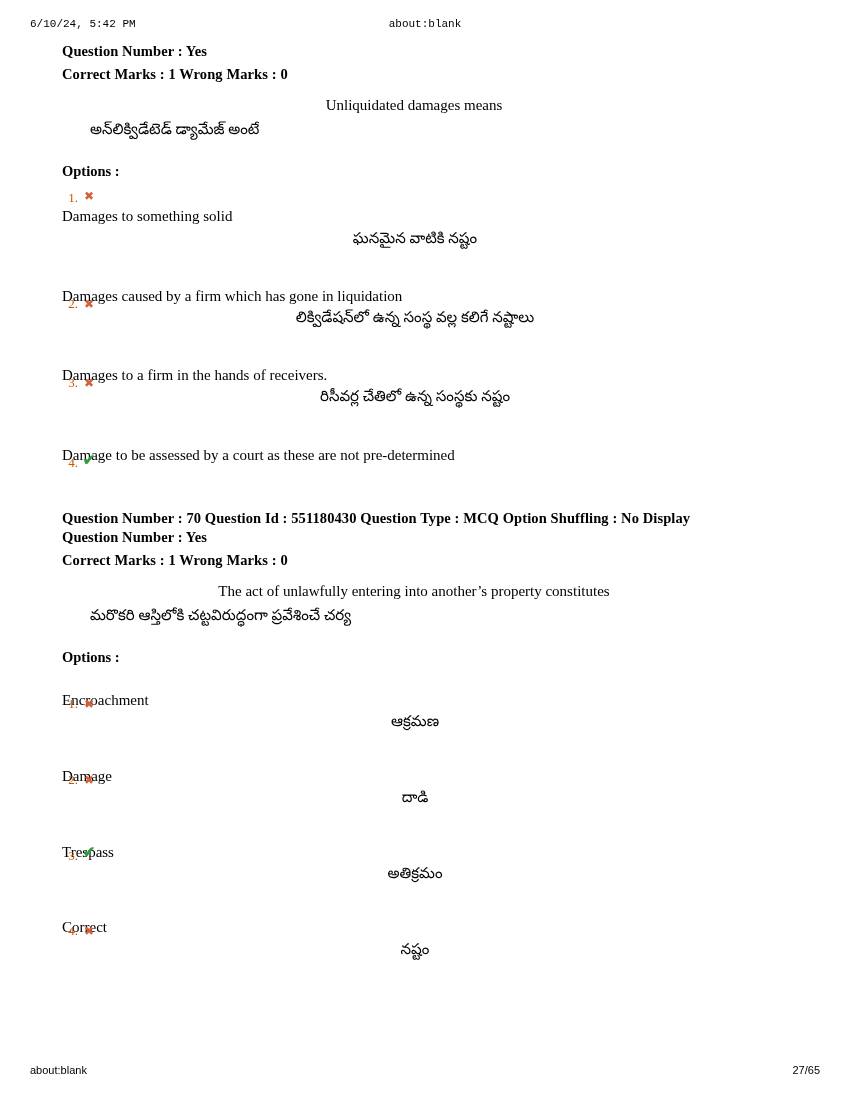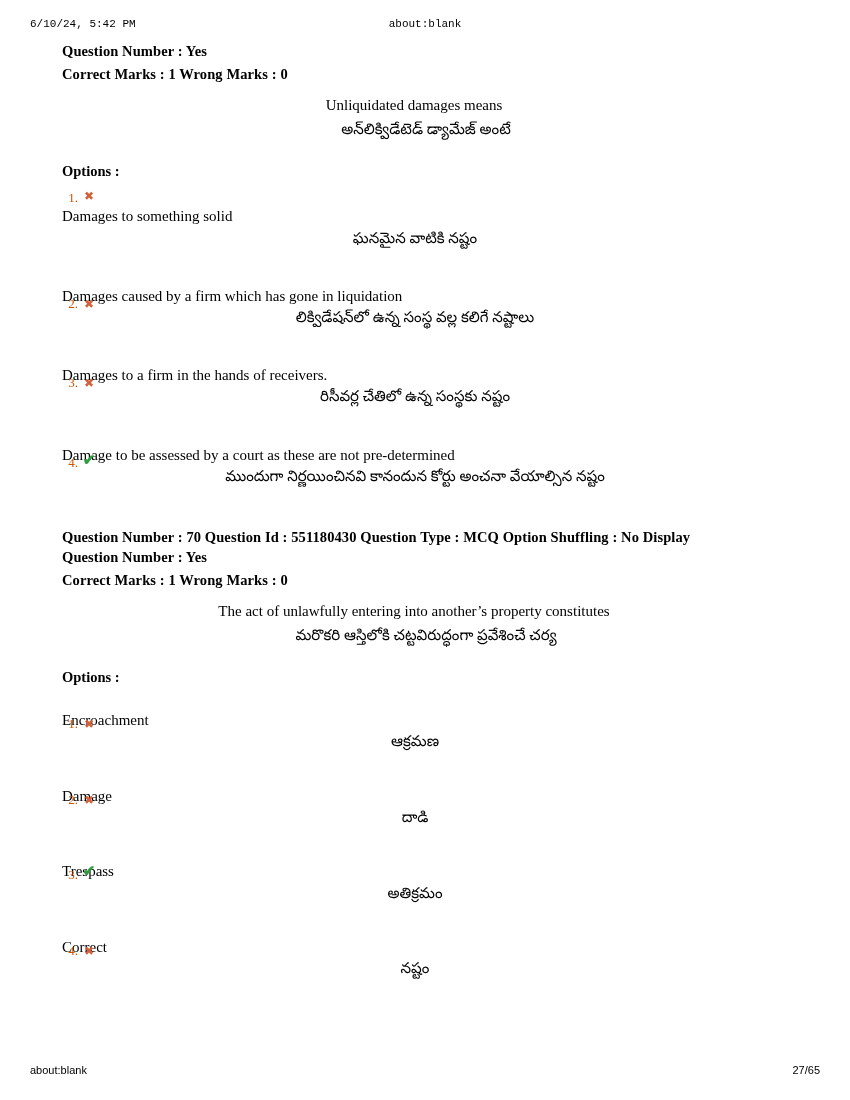--- a/index.html
+++ b/index.html
@@ -92,21 +92,20 @@
     margin-top: 13px;
     margin-left: 4px;
     line-height: 1.2;
     text-align: center;
   }
   .q-text-te {
     font-size: 15px;
     margin-top: 5px;
     margin-left: 28px;
     line-height: 1.35;
-    text-align: center;
   }
   .options-label {
     font-size: 14.5px;
     font-weight: bold;
     margin-top: 24px;
   }
   .option-row {
     position: relative;
     min-height: 38px;
     margin-top: 10px;
@@ -199,21 +198,20 @@
           <span class="opt-en" style="display:block">Damages to a firm in the hands of receivers.</span>
           <span class="opt-te" style="display:block">రిసీవర్ల చేతిలో ఉన్న సంస్థకు నష్టం</span>
         </span>
       </div>
 
       <div class="option-row" style="margin-top:22px;">
         <span class="option-num" style="top:26px;">4.</span>
         <span class="option-mark mark-right" style="top:24px;">✔</span>
         <span class="option-texts" style="margin-left:48px;">
           <span class="opt-en" style="display:block">Damage to be assessed by a court as these are not pre-determined</span>
-          <span class="opt-te" style="display:block">ముందుగా నిర్ణయించినవి కానందున కోర్టు అంచనా వేయాల్సిన నష్టం</span>
         </span>
       </div>
     </div>
 
     <div class="q-gap"></div>
 
     <div class="question-block">
       <div class="q-meta">Question Number : 70 Question Id : 551180430 Question Type : MCQ Option Shuffling : No Display</div>
       <div class="q-meta">Question Number : Yes</div>
       <div class="q-marks">Correct Marks : 1 Wrong Marks : 0</div>

